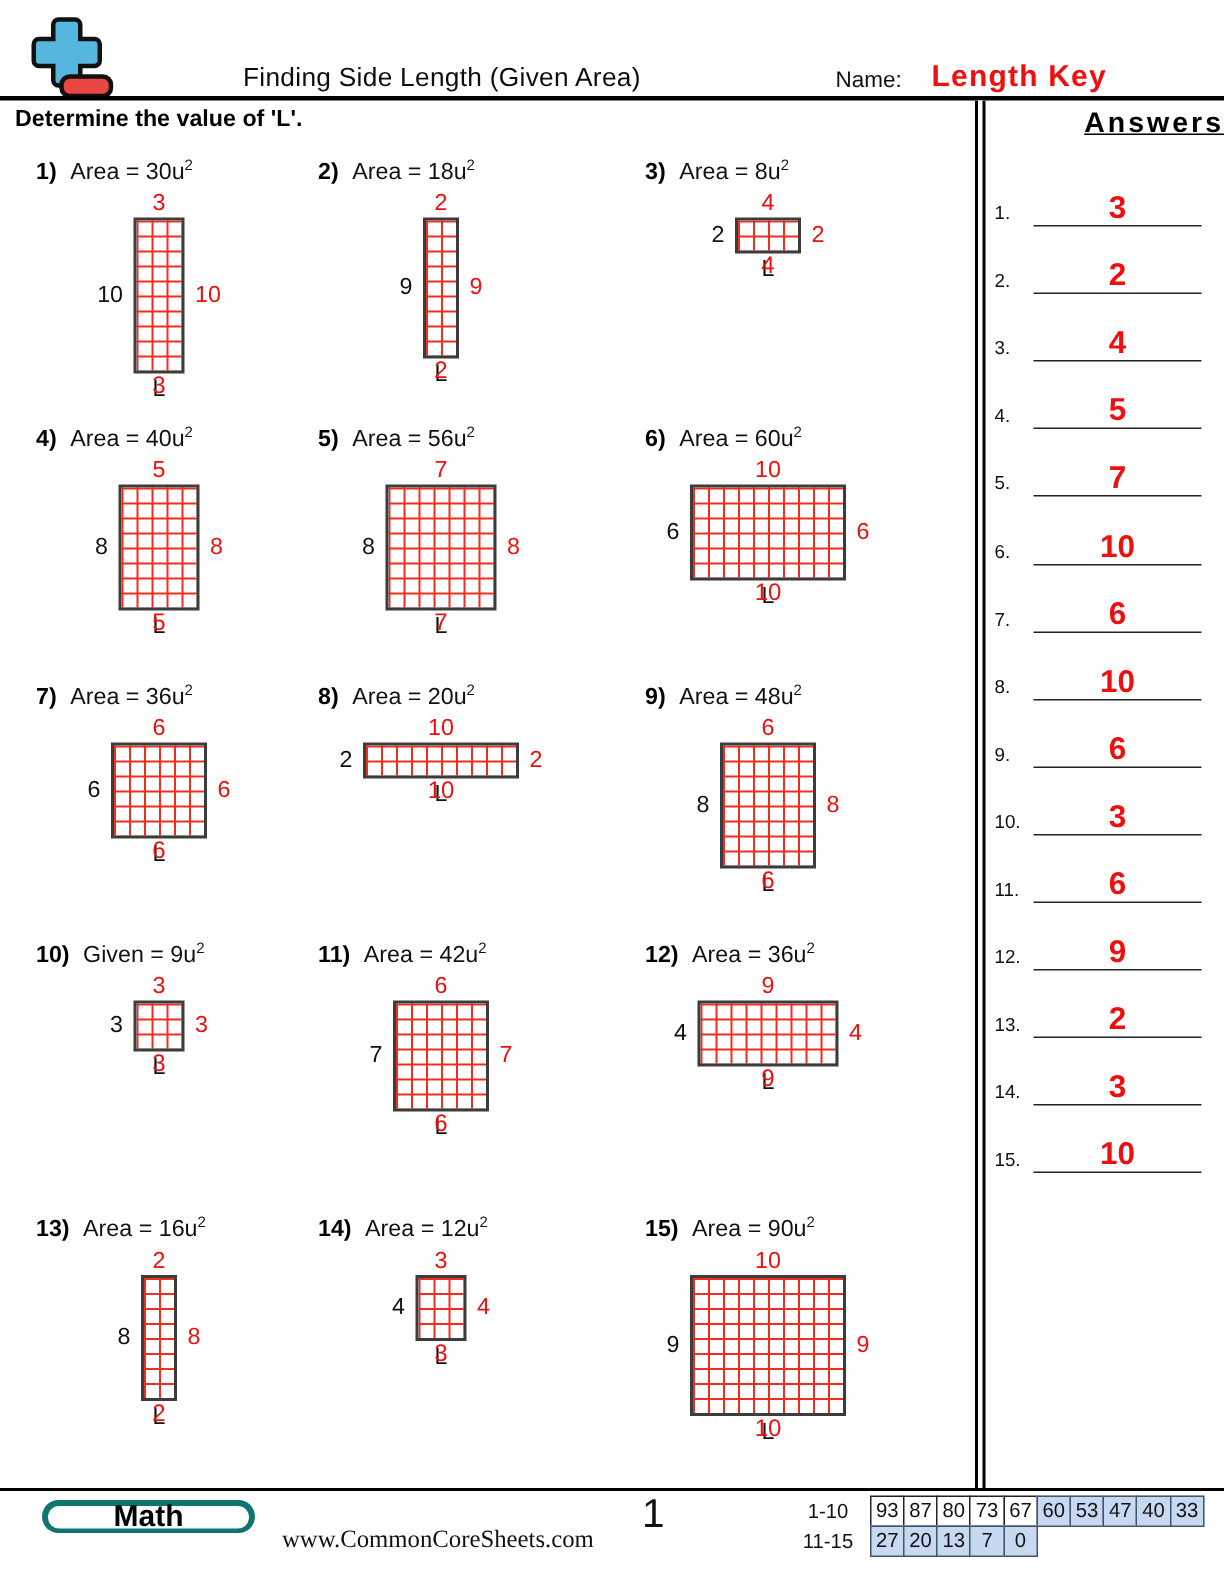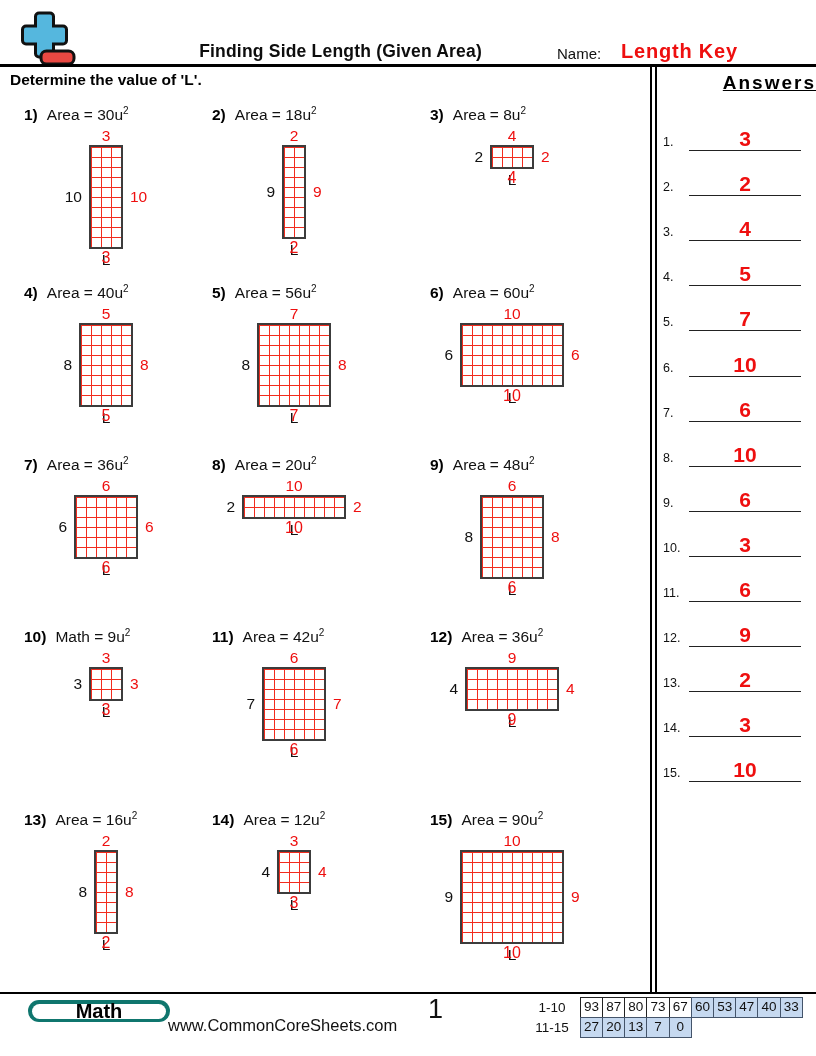--- a/index.html
+++ b/index.html
@@ -1,22 +1,22 @@
 <!DOCTYPE html>
 <html><head>
 <meta charset="utf-8">
 <style>
   html,body{margin:0;padding:0;background:#888;}
   #page{position:relative;width:816px;height:1056px;background:#fff;margin:0 auto;
         font-family:"Liberation Sans",sans-serif;overflow:hidden;
         --red:#ee0f0f; --gridred:#f22c1e; --bluecell:#c6d9f0;}
   
   #logo{position:absolute;left:14px;top:10px;}
-  #page-title{position:absolute;left:162px;top:41px;width:320px;text-align:right;
-              font-size:17.5px;font-weight:700;color:#0d0d0d;letter-spacing:.2px;}
+  #page-title{position:absolute;left:162px;top:41px;width:320px;text-align:left;
+              font-size:17.5px;font-weight:400;color:#0d0d0d;letter-spacing:.2px;}
   #name-label{position:absolute;left:557px;top:45px;font-size:15px;color:#111;}
   #answer-key{position:absolute;left:621px;top:40px;font-size:20px;font-weight:700;
               color:var(--red);letter-spacing:.8px;}
   #rule-top{position:absolute;left:0;top:64px;width:816px;height:3px;background:#000;}
   #instruction{position:absolute;left:10px;top:71px;font-size:15.5px;font-weight:700;color:#000;}
   
   #separator{position:absolute;left:650px;top:67px;width:3px;height:925px;
              border-left:2px solid #000;border-right:2px solid #000;background:#fff;}
   
   #answers-panel{position:absolute;left:657px;top:67px;width:159px;}
@@ -49,21 +49,21 @@
   .bot{position:relative;height:20px;width:100%;display:flex;justify-content:center;}
   .bot-letter{font-size:15.5px;color:#111;margin-top:2px;}
   .bot-ans{position:absolute;left:50%;top:0;transform:translateX(-50%);
            color:var(--red);font-size:16px;}
   
   #footer{position:absolute;left:0;top:992px;width:816px;height:64px;border-top:2.5px solid #000;}
   #math-badge{position:absolute;left:28px;top:6px;width:142px;height:22px;background:#0f766e;border-radius:17px;}
   #math-badge-inner{position:absolute;left:4px;top:3.5px;right:4px;bottom:3.5px;background:#fff;
                     border-radius:14px;display:flex;align-items:center;justify-content:center;
                     font-size:20px;font-weight:700;color:#000;}
-  #site-text{position:absolute;left:168px;top:22px;font-size:16.5px;color:#111;}
+  #site-text{position:absolute;left:188px;top:22px;font-size:16.5px;color:#111;font-family:Liberation Serif, serif;}
   #page-number{position:absolute;left:428px;top:0px;font-size:27px;color:#111;}
   #score-table{position:absolute;left:528px;top:3px;}
   .score-row{display:flex;height:21px;}
   .score-row+.score-row{margin-top:-1.3px;}
   .score-label{width:48px;text-align:center;padding-right:5px;font-size:13.5px;
                line-height:21px;color:#111;}
   .score-cell{width:23.5px;border:1.3px solid #222;margin-left:-1.3px;text-align:center;
               font-size:13.5px;line-height:18.5px;color:#111;box-sizing:border-box;background:#fff;}
   .score-cell.blue{background:var(--bluecell);border-color:#44546a;}
 </style>
@@ -252,21 +252,21 @@
       <div class="bot">
         <span class="bot-letter">L</span>
         <span class="bot-ans">6</span>
       </div>
     </div>
   </div>
 
   <div class="problem">
     <div class="p-head">
       <span class="p-num">10)</span>
-      <span class="p-area"><span class="a-txt">Math = 9u</span><sup class="a-exp">2</sup></span>
+      <span class="p-area"><span class="a-txt">Given = 9u</span><sup class="a-exp">2</sup></span>
     </div>
     <div class="fig">
       <div class="lbl-top">3</div>
       <div class="mid">
         <span class="lbl-left">3</span>
         <div class="grid-rect" style="width: 30px; height: 30px;"></div>
         <span class="lbl-right">3</span>
       </div>
       <div class="bot">
         <span class="bot-letter">L</span>

